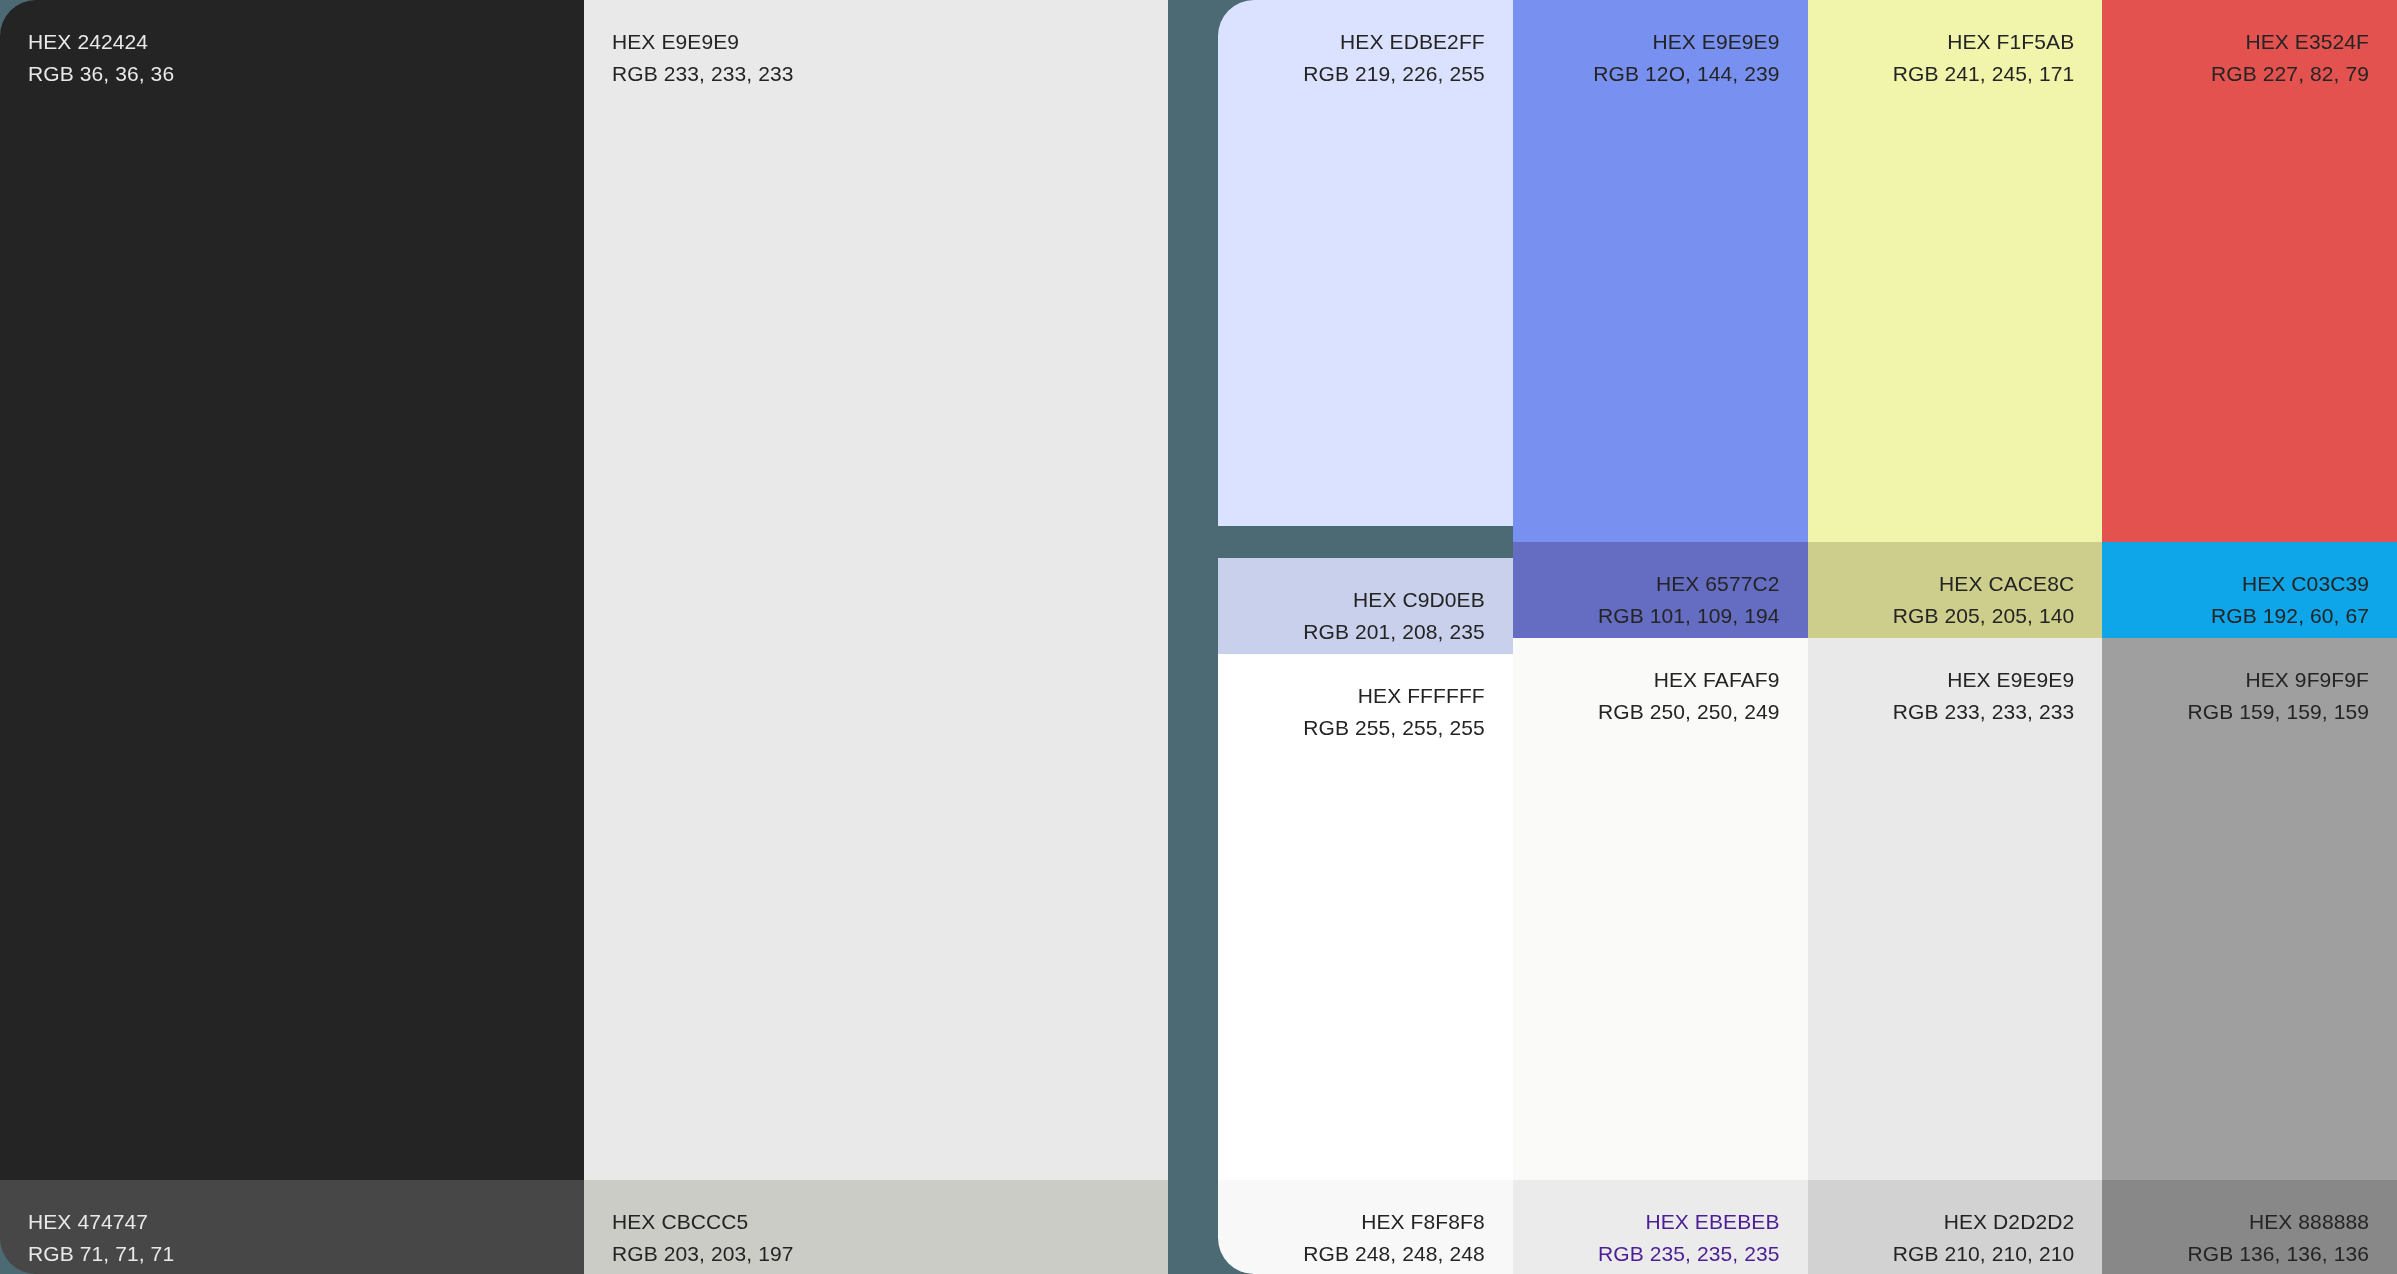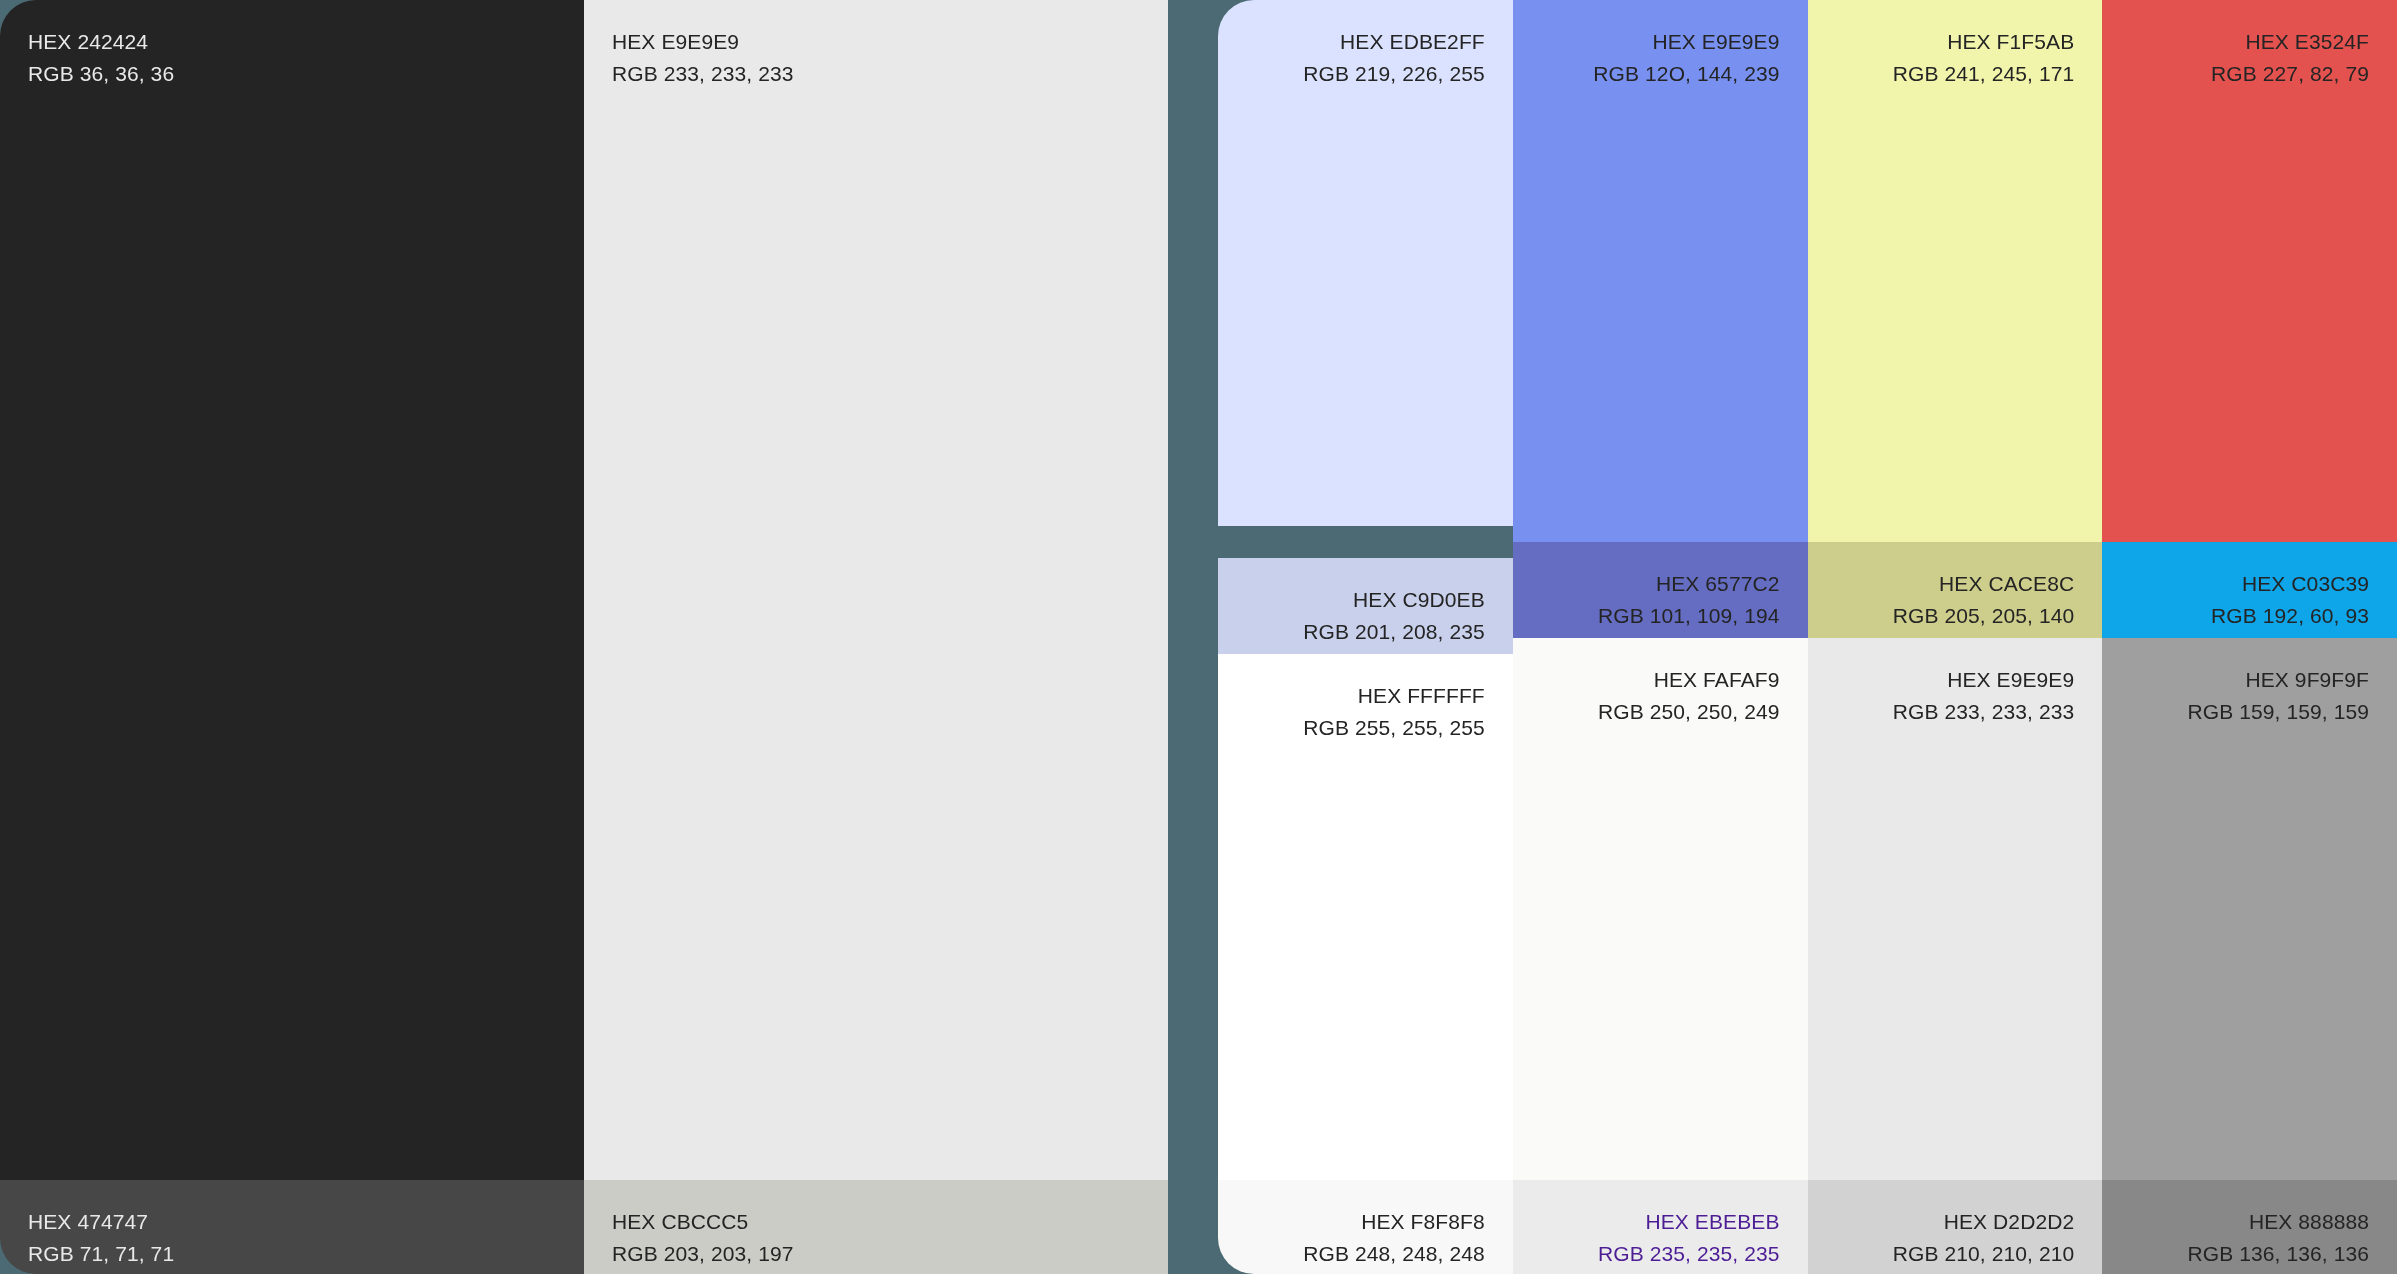--- a/index.html
+++ b/index.html
@@ -152,21 +152,21 @@
       </div>
     </div>
 
     <div class="column">
       <div class="swatch r-main" style="background: rgb(227, 82, 79); color: rgb(36, 36, 36);">
         <div class="hex">HEX E3524F</div>
         <div class="rgb">RGB 227, 82, 79</div>
       </div>
       <div class="swatch r-shade" style="background: #0ea5e9; color: rgb(36, 36, 36);">
         <div class="hex">HEX C03C39</div>
-        <div class="rgb">RGB 192, 60, 93</div>
+        <div class="rgb">RGB 192, 60, 67</div>
       </div>
       <div class="swatch r-base" style="background: rgb(159, 159, 159); color: rgb(36, 36, 36);">
         <div class="hex">HEX 9F9F9F</div>
         <div class="rgb">RGB 159, 159, 159</div>
       </div>
       <div class="swatch r-foot" style="background: rgb(136, 136, 136); color: rgb(36, 36, 36);">
         <div class="hex">HEX 888888</div>
         <div class="rgb">RGB 136, 136, 136</div>
       </div>
     </div>

